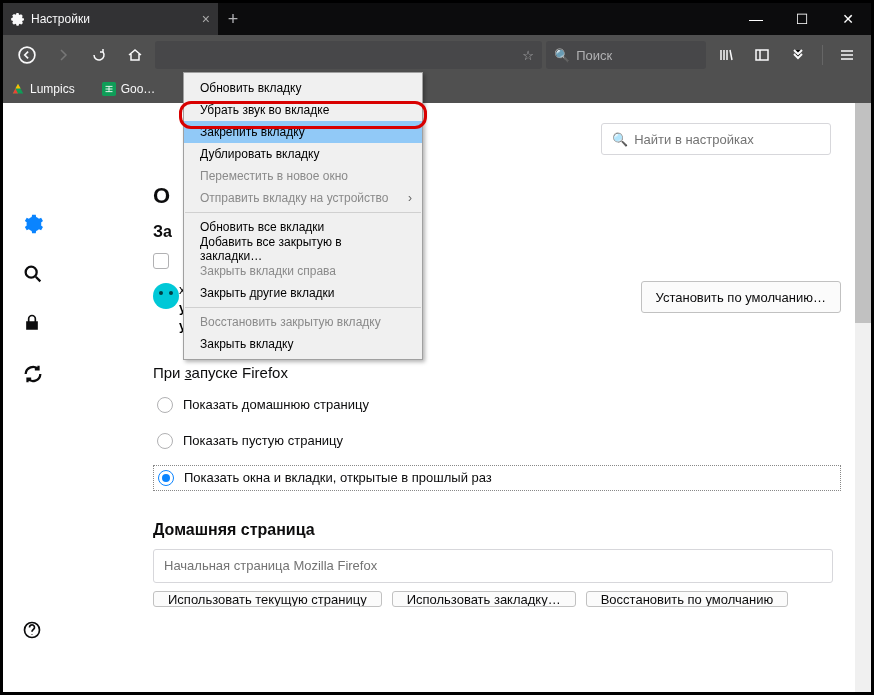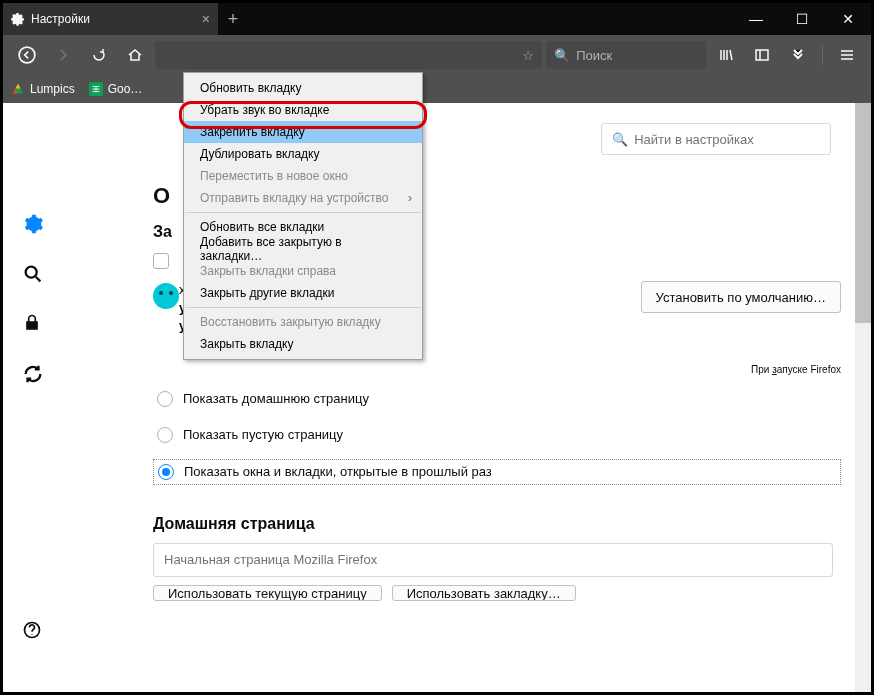--- a/index.html
+++ b/index.html
@@ -10,40 +10,40 @@
 .tab-icon { width:14px; height:14px; margin-right:6px; display:flex; align-items:center; justify-content:center; }
 .tab-close { position:absolute; right:8px; top:50%; transform:translateY(-50%); font-size:14px; color:#aaa; }
 .newtab { width:30px; display:flex; align-items:center; justify-content:center; color:#b1b1b3; font-size:18px; }
 .winbtns { margin-left:auto; display:flex; }
 .winbtn { width:46px; display:flex; align-items:center; justify-content:center; color:#fff; font-size:14px; }
 .toolbar { height:40px; background:#505050; display:flex; align-items:center; padding:0 8px; gap:4px; }
 .tbtn { width:32px; height:32px; display:flex; align-items:center; justify-content:center; color:#f9f9fa; border-radius:4px; }
 .urlbar { flex:1; height:28px; background:#474749; border-radius:3px; display:flex; align-items:center; padding:0 8px; color:#b1b1b3; font-size:13px; }
 .urlbar .star { margin-left:auto; }
 .searchbar { width:160px; height:28px; background:#474749; border-radius:3px; display:flex; align-items:center; padding:0 8px; color:#b1b1b3; font-size:13px; gap:6px; }
-.bookmarks { height:28px; background:#505050; display:flex; align-items:center; padding:0 8px; gap:14px; }
+.bookmarks { height:28px; background:#505050; display:flex; align-items:center; padding:0 8px; gap:27px; }
 .bm { display:flex; align-items:center; gap:5px; color:#f9f9fa; font-size:12px; }
 .bm-icon { width:14px; height:14px; }
 .content { position:absolute; top:100px; left:0; right:0; bottom:0; display:flex; background:#fff; }
 .sidebar { width:60px; display:flex; flex-direction:column; align-items:center; padding-top:110px; gap:28px; }
 .sb-icon { width:22px; height:22px; color:#0c0c0d; }
 .sb-icon.active { color:#0a84ff; }
 .sb-bottom { margin-top:auto; margin-bottom:50px; }
 .main { flex:1; padding:20px 30px 0 90px; overflow:hidden; position:relative; }
 .search-settings { position:absolute; top:20px; right:40px; width:230px; height:32px; border:1px solid #d7d7db; border-radius:3px; display:flex; align-items:center; padding:0 10px; color:#737373; font-size:13px; gap:6px; }
 h1.title { font-size:22px; font-weight:600; color:#0c0c0d; margin-top:60px; }
 h2.sectiontitle { font-size:16px; font-weight:600; margin-top:14px; color:#0c0c0d; }
 .default-row { display:flex; align-items:flex-start; margin-top:12px; }
 .ff-icon { width:26px; height:26px; background:#00c8d7; border-radius:50%; margin-top:2px; flex-shrink:0; position:relative; }
 .ff-icon::before, .ff-icon::after { content:""; position:absolute; width:4px; height:4px; background:#003e44; border-radius:50%; top:8px; }
 .ff-icon::before { left:6px; } .ff-icon::after { right:6px; }
 .default-text { font-size:13px; line-height:1.4; }
 .default-text b { font-weight:600; }
 .setdefault-btn { margin-left:auto; height:32px; padding:0 14px; border:1px solid #c1c1c1; background:#fbfbfb; border-radius:3px; font-size:13px; color:#0c0c0d; }
-.startup-label { font-size:10px; margin-top:28px; color:#0c0c0d;text-align:right; }
+.startup-label { font-size:15px; margin-top:28px; color:#0c0c0d; }
 .startup-label u { text-decoration:underline; }
 .radio-row { display:flex; align-items:center; gap:10px; margin-top:12px; font-size:13px; color:#0c0c0d; padding:4px; }
 .radio-row.dotted { border:1px dotted #888; }
 .radio { width:16px; height:16px; border:1px solid #b1b1b3; border-radius:50%; display:flex; align-items:center; justify-content:center; flex-shrink:0; }
 .radio.checked { border-color:#0a84ff; }
 .radio.checked::after { content:""; width:8px; height:8px; background:#0a84ff; border-radius:50%; }
 .home-section { margin-top:30px; }
 .home-input { width:680px; height:34px; border:1px solid #d7d7db; border-radius:3px; padding:0 10px; font-size:13px; color:#737373; margin-top:10px; display:flex; align-items:center; }
 .home-btns { display:flex; gap:10px; margin-top:8px; }
 .home-btn { height:16px; padding:0 14px; border:1px solid #c1c1c1; background:#fbfbfb; border-radius:3px; font-size:13px; color:#0c0c0d; white-space:nowrap; overflow:hidden; }
@@ -223,20 +223,21 @@
       </div>
 
       <div class="home-section">
         <h2 class="sectiontitle">Домашняя страница</h2>
         <div class="home-input">
           <span>Начальная страница Mozilla Firefox</span>
         </div>
         <div class="home-btns">
           <button class="home-btn">Использовать текущую страницу</button>
           <button class="home-btn">Использовать закладку…</button>
+          <button class="home-btn">Восстановить по умолчанию</button>
         </div>
       </div>
     </div>
   </div>
 
   <div class="scrollbar">
     <div class="scrollthumb"></div>
   </div>
 
   <div class="ctxmenu">

